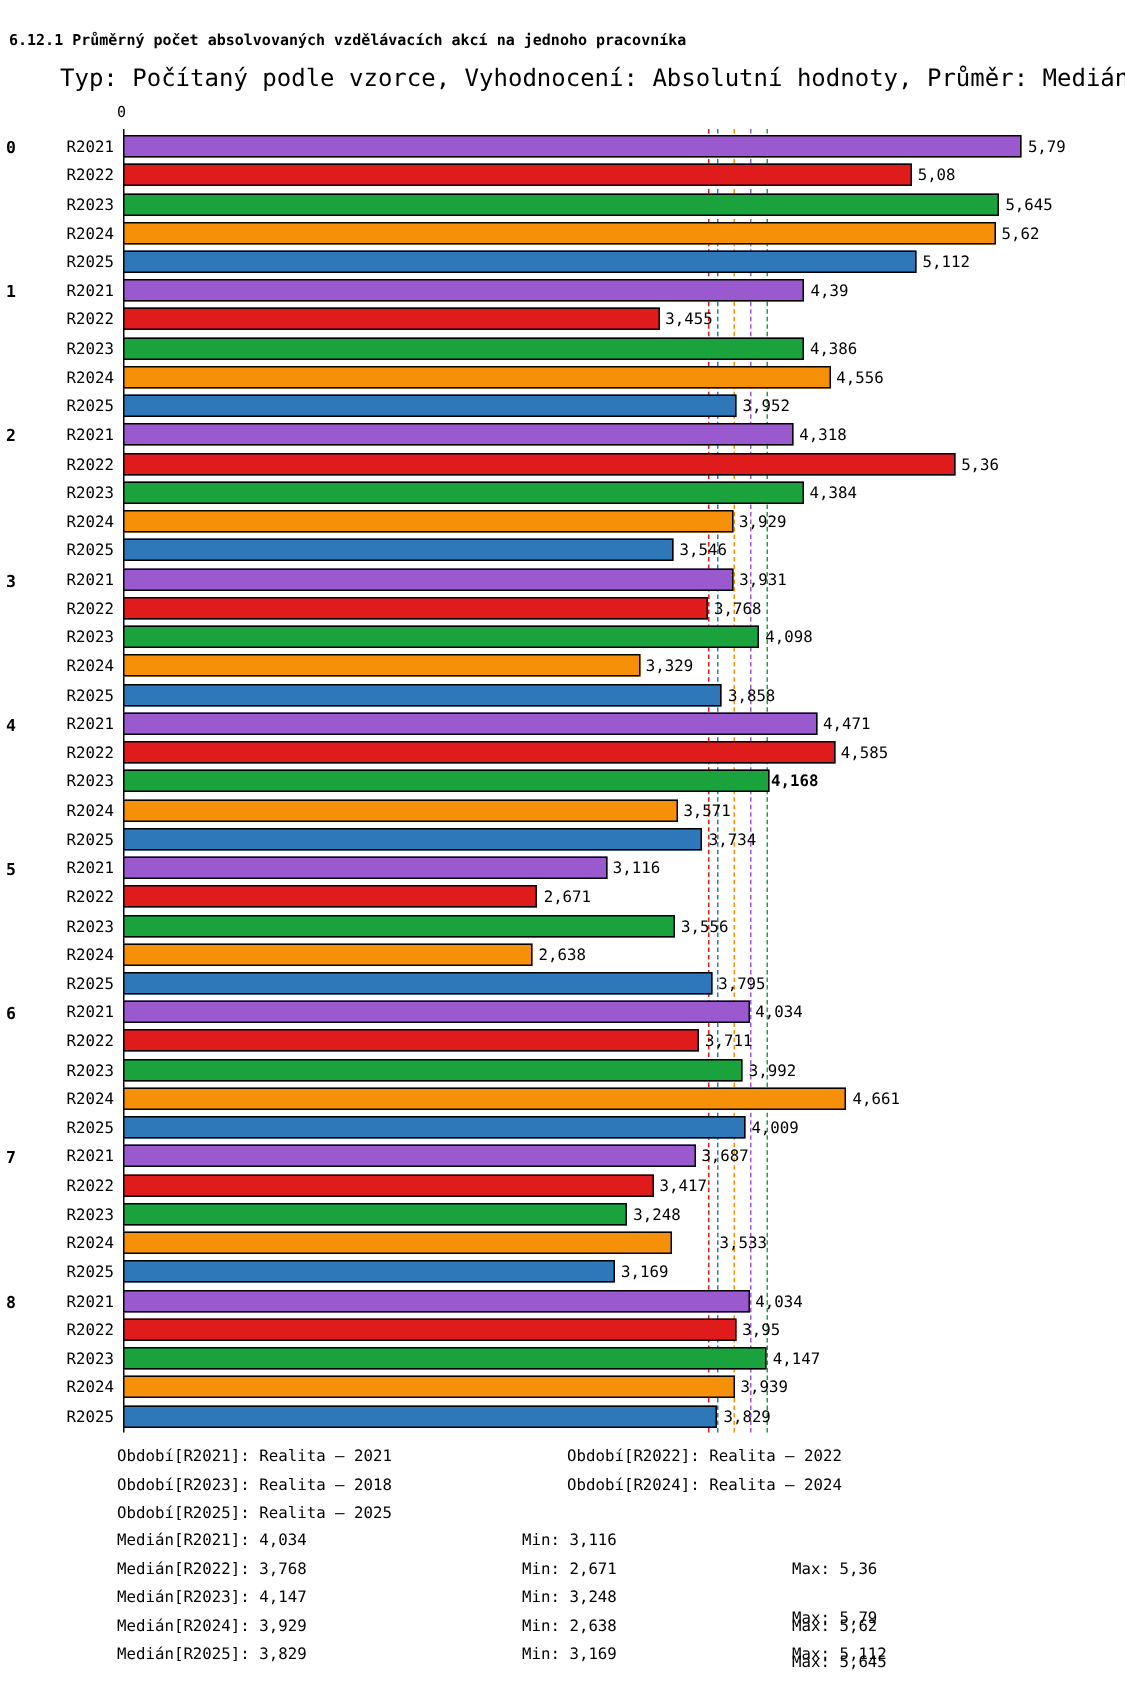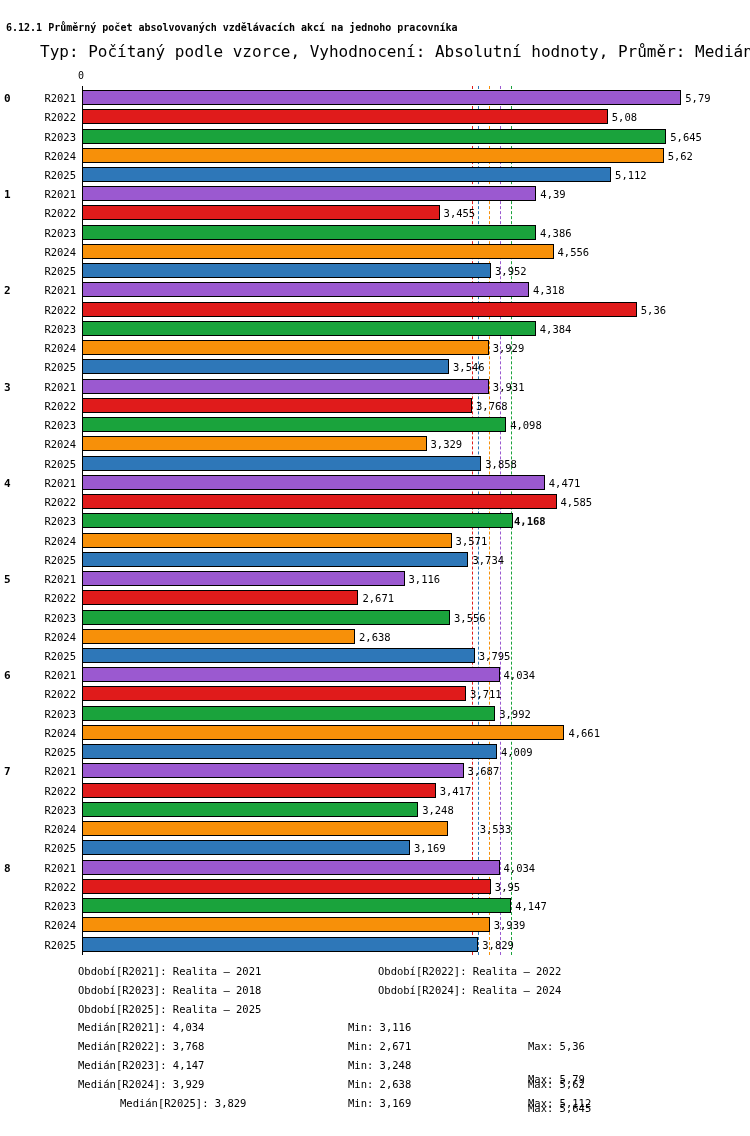--- a/index.html
+++ b/index.html
@@ -257,18 +257,18 @@
       <div class="lg" style="left: 528px; top: 72px; margin-top: 36px;">Max: 5,79</div>
       <div class="lg" style="left: 78px; top: 75px;">Medián[R2022]: 3,768</div>
       <div class="lg" style="left: 348px; top: 75px;">Min: 2,671</div>
       <div class="lg" style="left: 528px; top: 75px;">Max: 5,36</div>
       <div class="lg" style="left: 78px; top: 94px;">Medián[R2023]: 4,147</div>
       <div class="lg" style="left: 348px; top: 94px;">Min: 3,248</div>
       <div class="lg" style="left: 528px; top: 94px; margin-top: 43px;">Max: 5,645</div>
       <div class="lg" style="left: 78px; top: 113px;">Medián[R2024]: 3,929</div>
       <div class="lg" style="left: 348px; top: 113px;">Min: 2,638</div>
       <div class="lg" style="left: 528px; top: 113px;">Max: 5,62</div>
-      <div class="lg" style="left: 78px; top: 132px; margin-left: 42px;">Medián[R2025]: 3,829</div>
+      <div class="lg" style="left: 78px; top: 132px;">Medián[R2025]: 3,829</div>
       <div class="lg" style="left: 348px; top: 132px;">Min: 3,169</div>
       <div class="lg" style="left: 528px; top: 132px;">Max: 5,112</div>
     </div>
 
 </div>
 
 </body></html>

